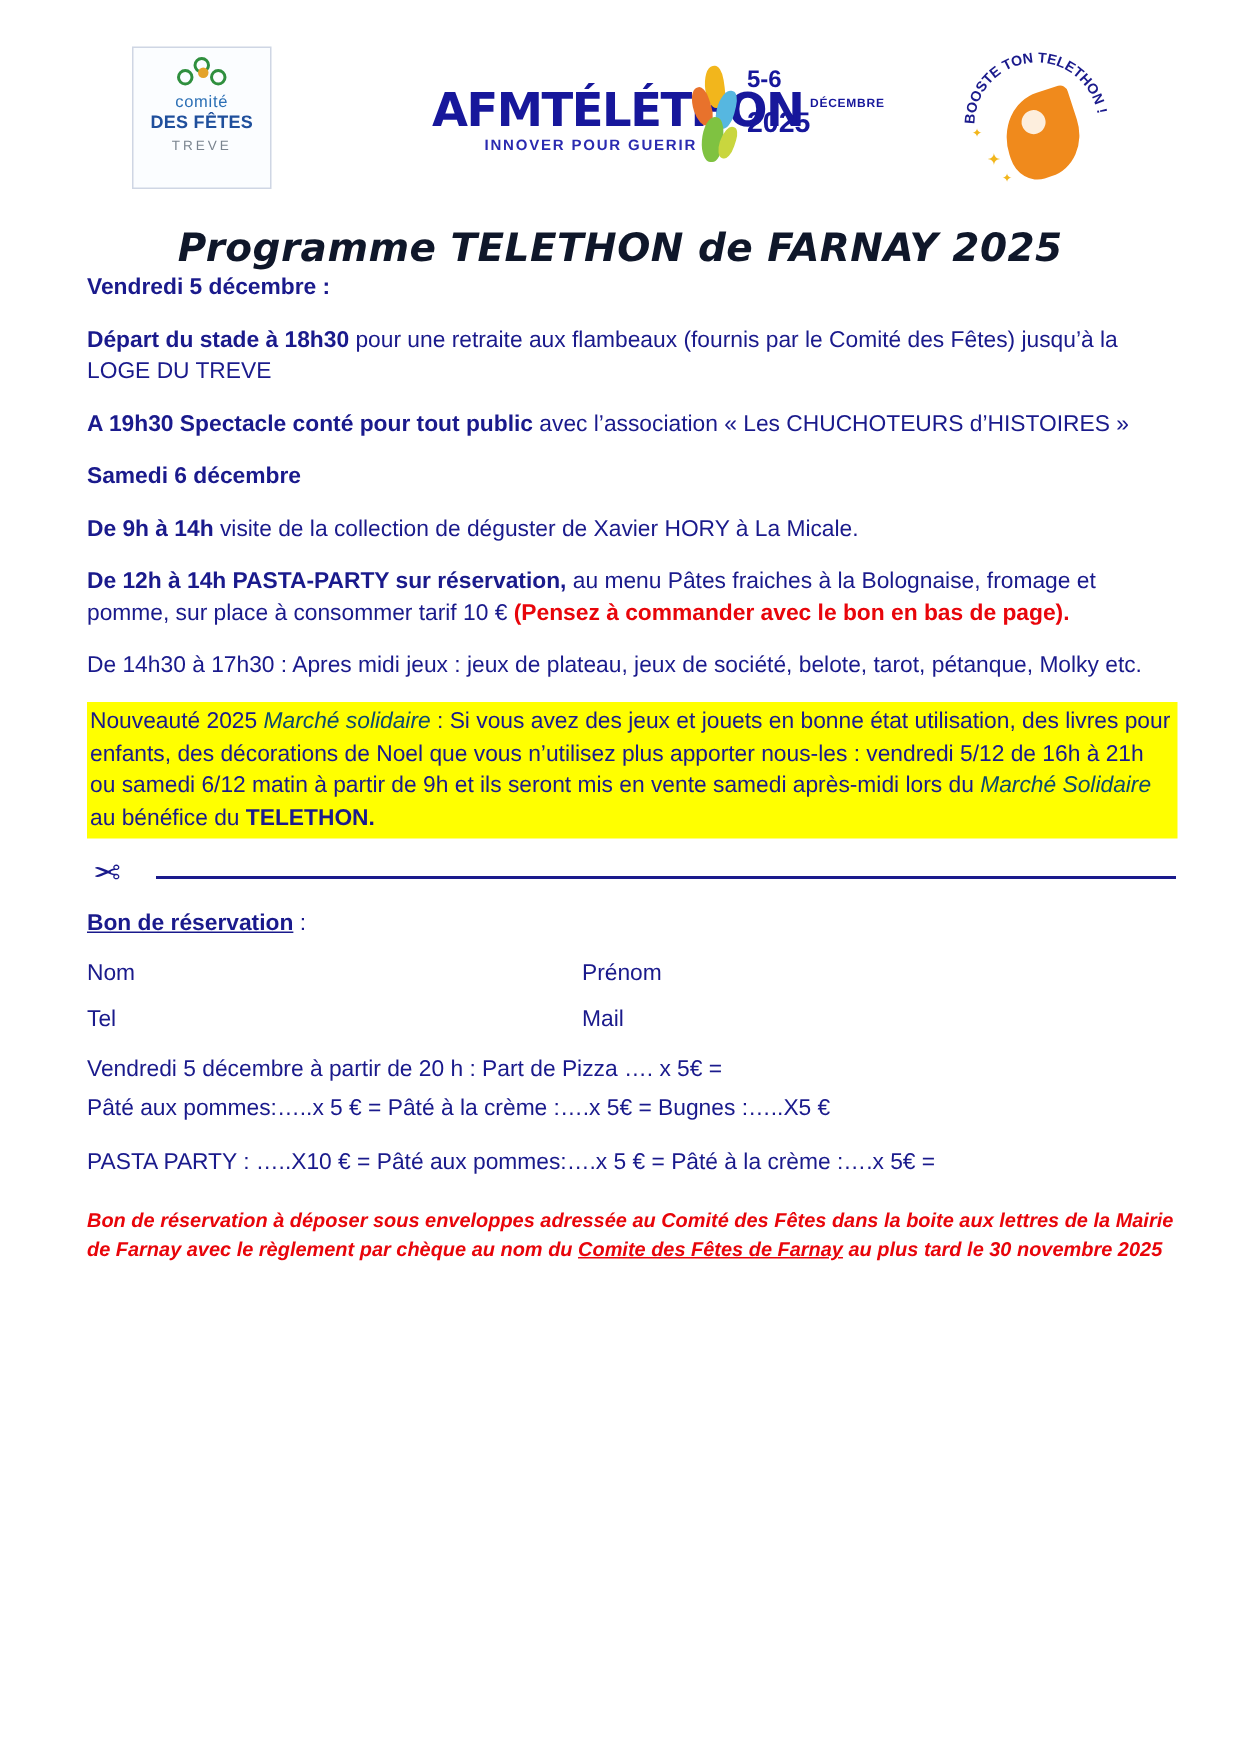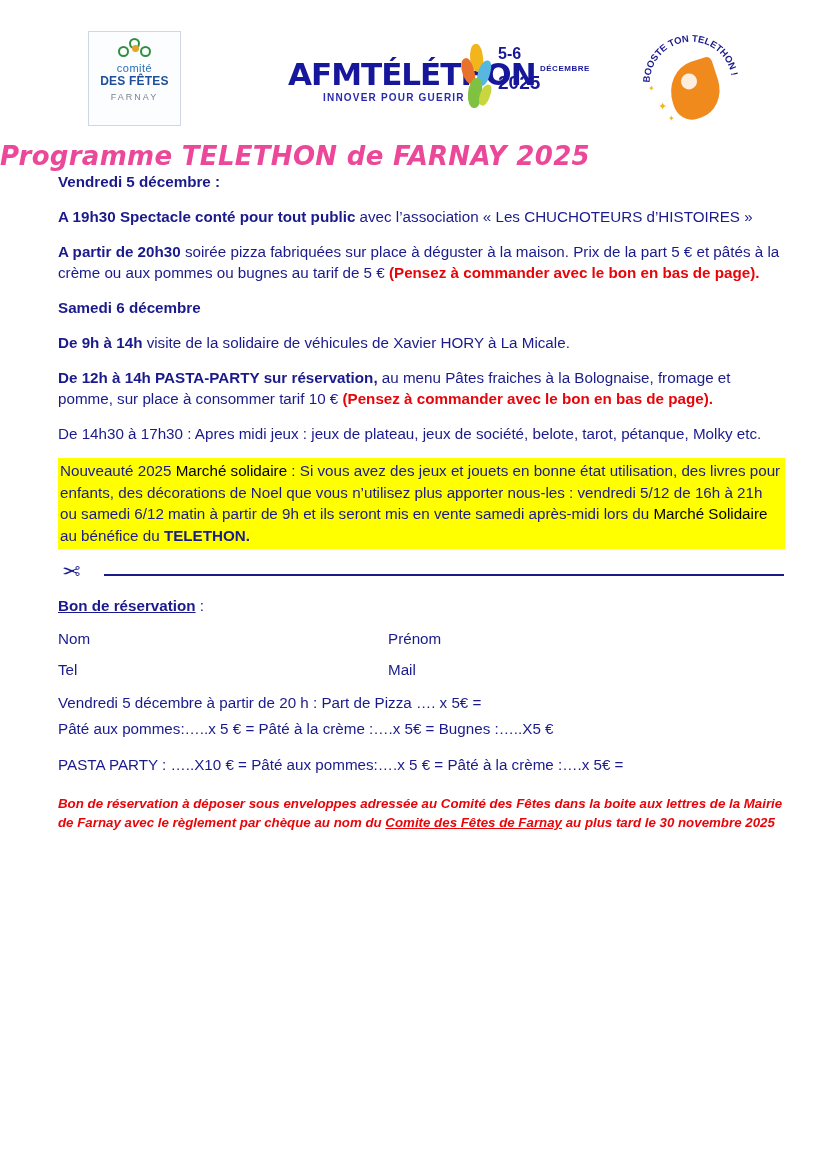--- a/index.html
+++ b/index.html
@@ -84,45 +84,46 @@
   .logo-booste .rocket:after{
     content:""; position:absolute; left:14px; top:10px; width:16px;height:16px;
     border-radius:50%; background:#fff; opacity:.85;
   }
   .logo-booste .spark {
     position:absolute; color:#f2b61c; font-size:11px;
   }
 
   
   .title {
+    text-align:center;
     font-family:"DejaVu Sans", sans-serif;
     font-style:italic;
     font-weight:bold;
     font-size:26px;
-    color:#ec4899;
-    margin:6px 0 0 0;
+    color:#0f172a;
+    margin:16px 0 0 0;
     letter-spacing:.3px;
   }
 
   .content { padding:0 42px 0 58px; box-sizing:border-box; }
 
   p.blk { margin:0 0 14px 0; font-size:15.2px; line-height:21px; color:#1a1a8c; }
   .b { font-weight:bold; }
   .red { color:#e8050a; font-weight:bold; }
 
   .hl {
     background:#ffff00;
     display:block;
     padding:2px 2px 3px 2px;
     margin:0 0 10px 0;
     font-size:15.2px;
     line-height:21.5px;
     color:#1a1a8c;
   }
-  .hl .orange { color:#000000; }
+  .hl .orange { color:#0c4a6e;font-style:italic; }
 
   
   .cutline { position:relative; height:34px; margin:10px 0 4px 0; }
   .cutline .scissors {
     position:absolute; left:4px; top:0px; font-size:22px; color:#1a1a8c;
     transform:scaleX(-1);
   }
   .cutline .dash {
     position:absolute; left:46px; top:15px; width:680px; height:0;
     border-top:2px solid #1a1a8c;
@@ -157,21 +158,21 @@
 
     <div class="logo-comite">
       <div class="flower">
         <span class="petal p1"></span>
         <span class="petal p2"></span>
         <span class="petal p3"></span>
         <span class="core"></span>
       </div>
       <div class="l1">comité</div>
       <div class="l2">DES FÊTES</div>
-      <div class="l3">FARNAY</div>
+      <div class="l3">TREVE</div>
     </div>
 
     <div class="logo-afm">
       <div class="afm-word">AFMTÉLÉTHON</div>
       <div class="afm-sub">INNOVER POUR GUERIR</div>
       <div class="flame">
         <i class="f1"></i>
           <i class="f2"></i>
           <i class="f3"></i>
           <i class="f4"></i>
@@ -199,33 +200,33 @@
       <span class="spark" style="left:8px; top:58px; font-size:8px;">✦</span>
     </div>
   </div>
 
   <div class="title">Programme TELETHON de FARNAY 2025</div>
 
   <div class="content">
 
     <p class="blk b">Vendredi 5 décembre  :</p>
 
+    <p class="blk">
+      <span class="b">Départ du stade à 18h30</span><span> pour une retraite aux flambeaux (fournis par le Comité des Fêtes)  jusqu’à la LOGE DU TREVE</span>
+    </p>
 
     <p class="blk">
       <span class="b">A 19h30 Spectacle conté pour tout public</span><span> avec l’association « Les CHUCHOTEURS d’HISTOIRES »</span>
     </p>
 
-    <p class="blk">
-      <span class="b">A partir de 20h30</span><span> soirée pizza fabriquées sur place à déguster à la maison. Prix de la part 5 € et pâtés à la crème ou aux pommes ou bugnes au tarif de 5 € </span><span class="red">(Pensez à commander avec le bon en bas de page).</span>
-    </p>
 
     <p class="blk b">Samedi 6 décembre</p>
 
     <p class="blk">
-      <span class="b">De 9h à 14h</span><span> visite de la solidaire de véhicules de Xavier HORY à La Micale.</span>
+      <span class="b">De 9h à 14h</span><span> visite de la collection de déguster de Xavier HORY à La Micale.</span>
     </p>
 
     <p class="blk">
       <span class="b">De 12h à 14h PASTA-PARTY sur réservation,</span><span> au menu Pâtes fraiches à la Bolognaise, fromage et pomme, sur place à consommer tarif 10 € </span><span class="red">(Pensez à commander avec le bon en bas de page).</span>
     </p>
 
     <p class="blk">De 14h30 à 17h30 : Apres midi jeux : jeux de plateau, jeux de société, belote, tarot, pétanque, Molky etc.</p>
 
     <div class="hl">
       <span>Nouveauté 2025 </span><span class="orange">Marché solidaire</span><span> : Si vous avez des jeux et jouets en bonne état utilisation, des livres pour enfants, des décorations de Noel que vous n’utilisez plus apporter nous-les : vendredi 5/12 de 16h à 21h ou samedi 6/12 matin à partir de 9h et ils seront mis en vente samedi après-midi lors du </span><span class="orange">Marché Solidaire</span><span> au bénéfice du </span><span class="b">TELETHON.</span>

